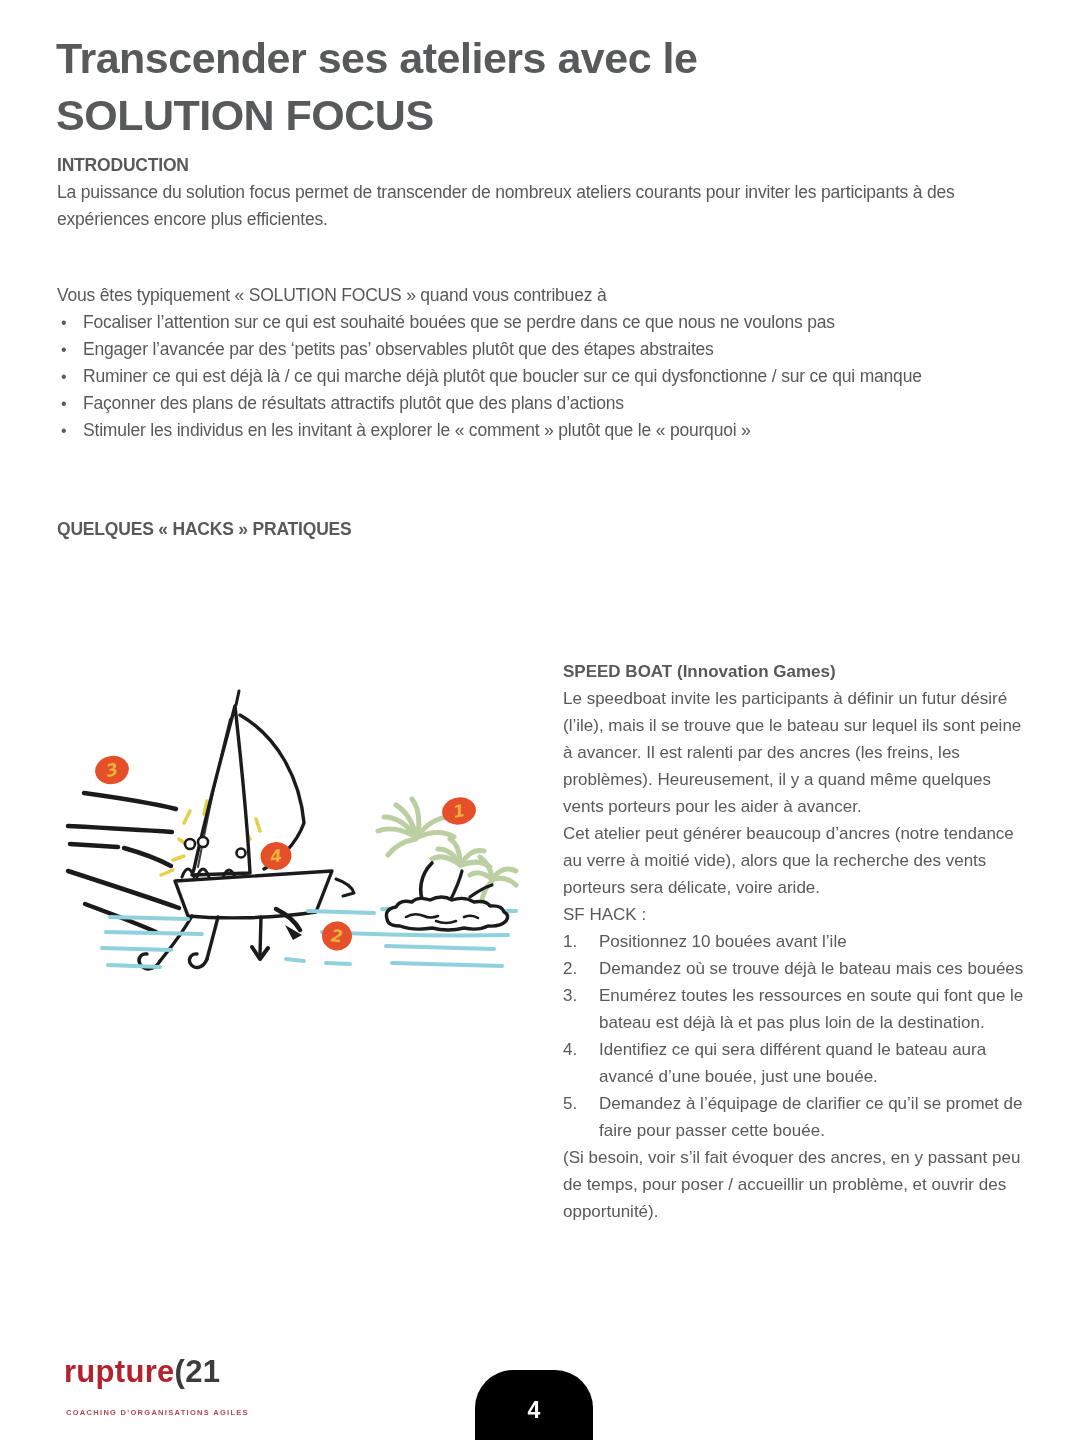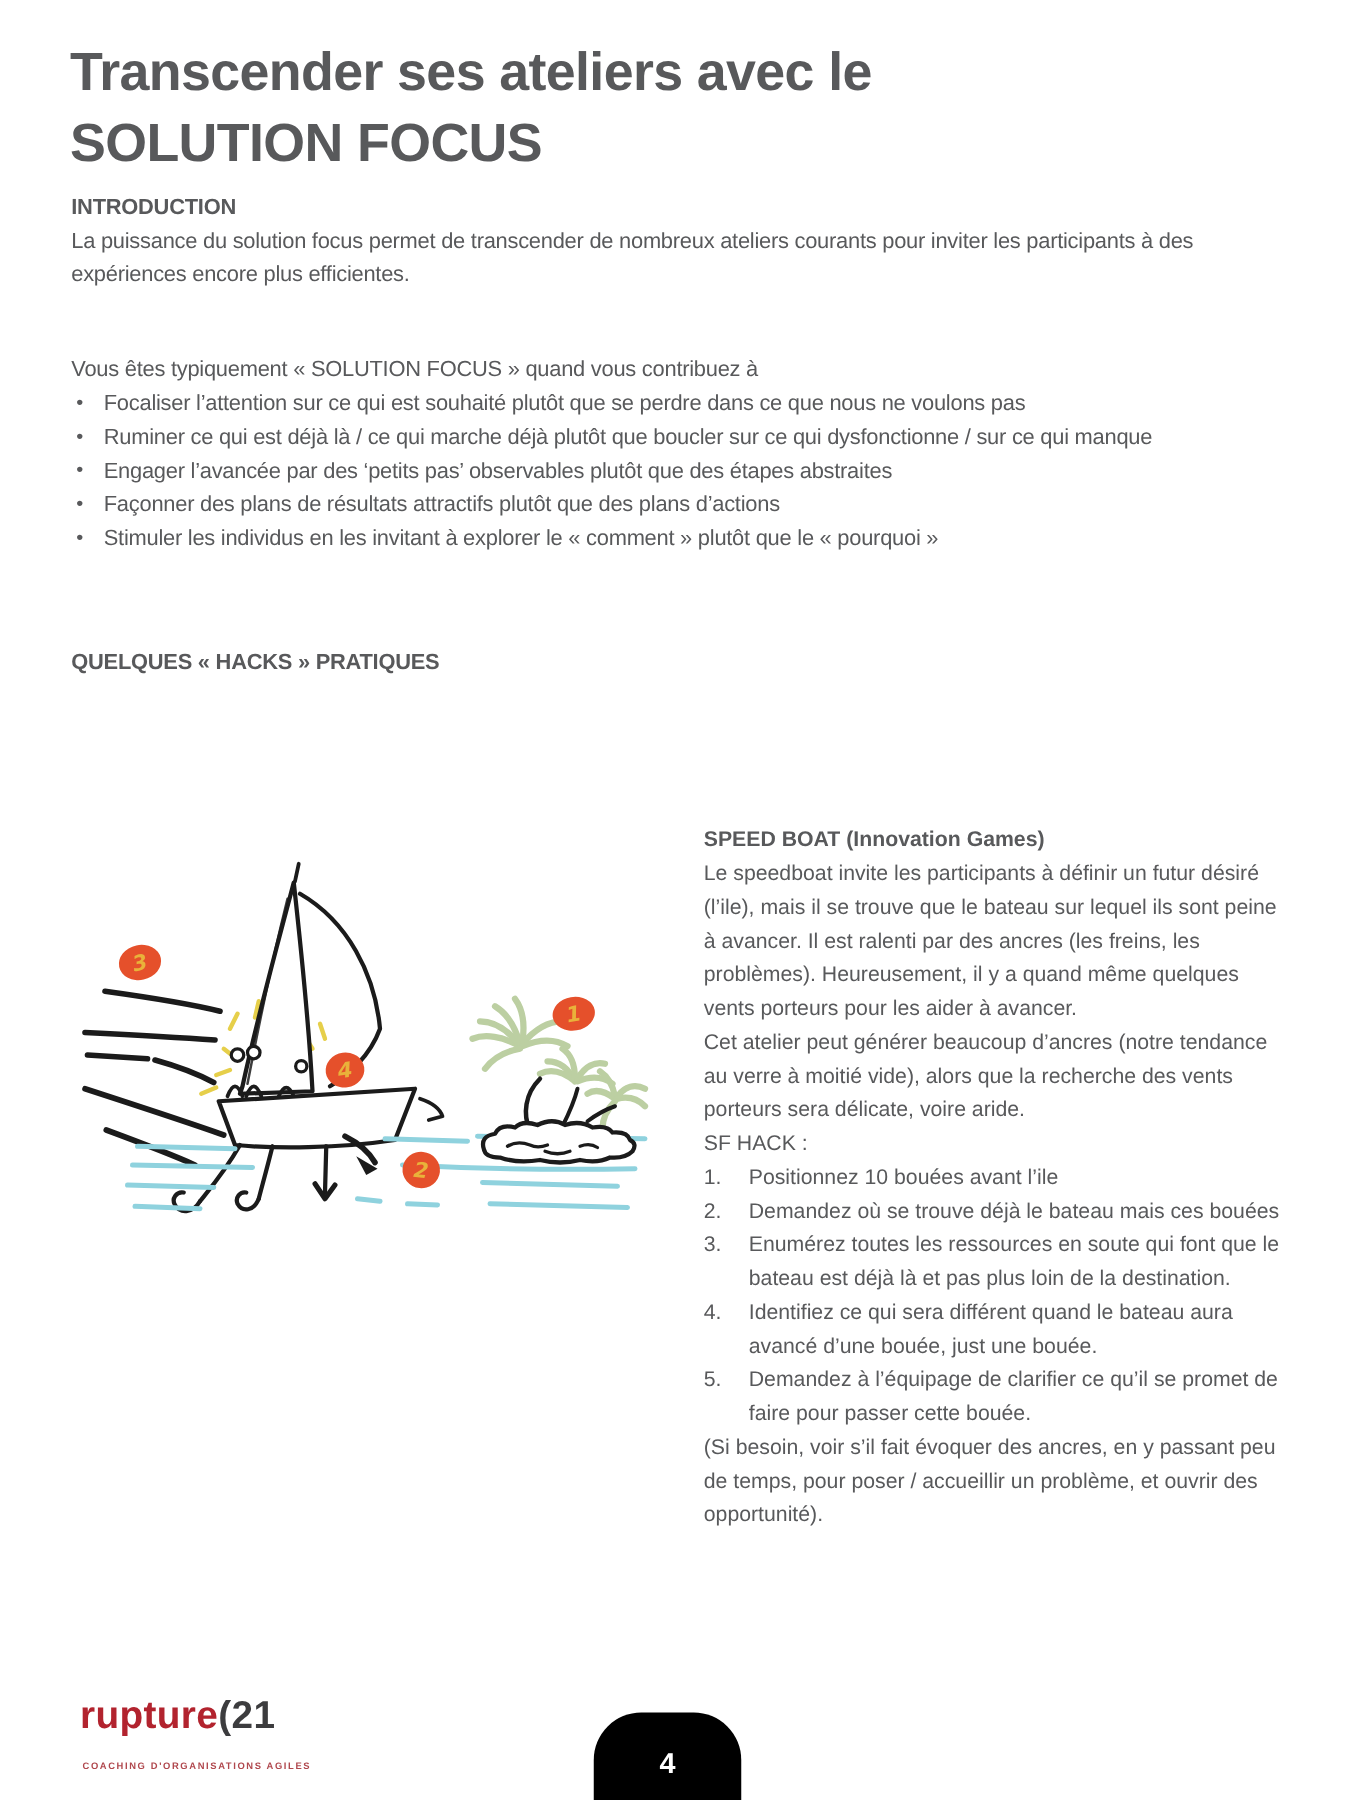--- a/index.html
+++ b/index.html
@@ -100,29 +100,29 @@
   <div class="sec-heading">INTRODUCTION</div>
   <div class="body-text">La puissance du solution focus permet de transcender de nombreux ateliers courants pour inviter les participants à des expériences encore plus efficientes.</div>
 </section>
 
 <section class="abs rappel-block">
   <div class="body-text">Vous êtes typiquement « SOLUTION FOCUS » quand vous contribuez à</div>
   <ul class="bullets">
 
 
       <li>
-        <span class="bullet-text">Focaliser l’attention sur ce qui est souhaité plutôt que se perdre dans ce que nous ne voulons pas</span>
+        <span class="bullet-text">Focaliser l’attention sur ce qui est souhaité bouées que se perdre dans ce que nous ne voulons pas</span>
+      </li>
+
+      <li>
+        <span class="bullet-text">Engager l’avancée par des ‘petits pas’ observables plutôt que des étapes abstraites</span>
       </li>
 
       <li>
         <span class="bullet-text">Ruminer ce qui est déjà là / ce qui marche déjà plutôt que boucler sur ce qui dysfonctionne / sur ce qui manque</span>
-      </li>
-
-      <li>
-        <span class="bullet-text">Engager l’avancée par des ‘petits pas’ observables plutôt que des étapes abstraites</span>
       </li>
 
       <li>
         <span class="bullet-text">Façonner des plans de résultats attractifs plutôt que des plans d’actions</span>
       </li>
 
       <li>
         <span class="bullet-text">Stimuler les individus en les invitant à explorer le « comment » plutôt que le « pourquoi »</span>
       </li>
     </ul>

